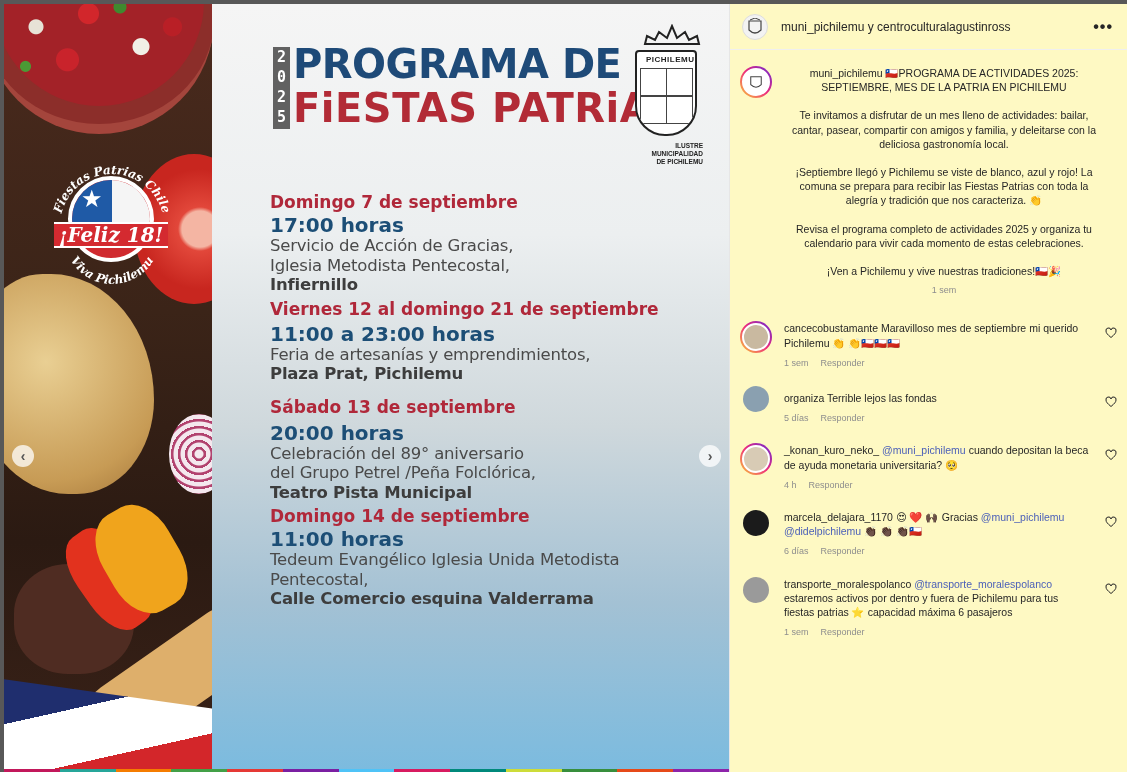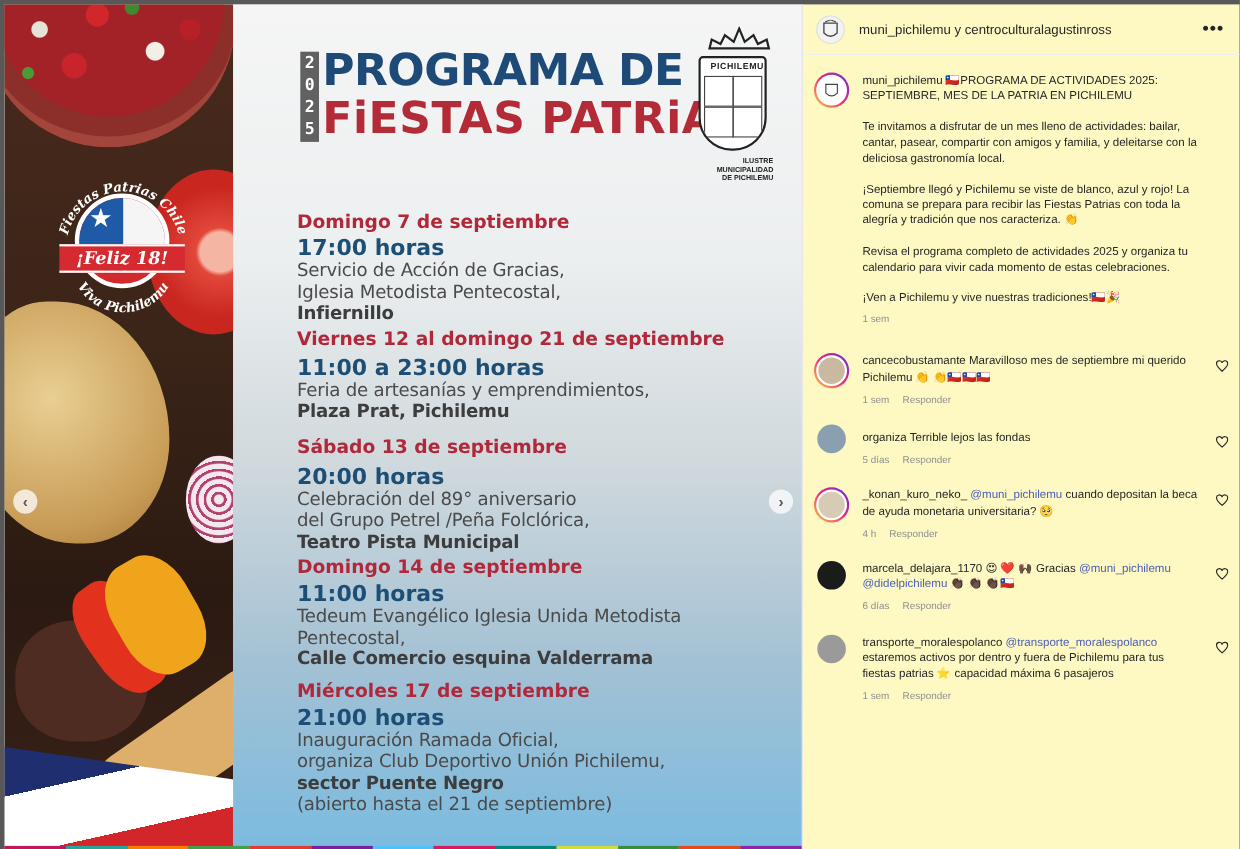--- a/index.html
+++ b/index.html
@@ -60,21 +60,21 @@
     position: absolute; left: 22px; top: 22px; width: 86px; height: 86px; border-radius: 50%;
     border: 4px solid #fff; overflow: hidden; background: #d02a2f;
   }
   .badge .circle .blue { position: absolute; left: 0; top: 0; width: 40px; height: 42px; background: #1f5aa6; }
   .badge .circle .white { position: absolute; left: 40px; top: 0; right: 0; height: 42px; background: #f5f5f5; }
   .badge .circle .star { position: absolute; left: 9px; top: 7px; color: #fff; font-size: 24px; line-height: 1; }
   .badge .ribbon {
     position: absolute; left: 8px; top: 68px; width: 114px; height: 26px; background: #d42a30;
     border-top: 2px solid #fff; border-bottom: 2px solid #fff;
     color: #fff; font-family: "DejaVu Serif", serif; font-style: italic; font-weight: bold;
-    font-size: 16px; text-align: center; line-height: 22px;
+    font-size: 20px; text-align: center; line-height: 22px;
   }
 
   .nav-prev, .nav-next {
     position: absolute; width: 22px; height: 22px; border-radius: 50%;
     background: rgba(255,255,255,0.75); color: #555; font-size: 14px; font-weight: bold;
     display: flex; align-items: center; justify-content: center; cursor: pointer;
   }
   .nav-prev { left: 8px; top: 441px; }
   .nav-next { left: 695px; top: 441px; }
 
@@ -150,21 +150,21 @@
   }
   .avatar.story { background: linear-gradient(45deg, #f9ce34, #ee2a7b, #6228d7); padding: 2px; }
   .avatar .inner {
     width: 100%; height: 100%; border-radius: 50%; background: #fff; border: 2px solid #fff;
     display: flex; align-items: center; justify-content: center; overflow: hidden;
   }
   .head-avatar { width: 26px; height: 26px; border: 1px solid #ddd; }
   .head-title { margin-left: 13px; font-size: 12px; color: #262626; flex: 1; }
   .more-btn { font-size: 16px; color: #262626; letter-spacing: 1px; cursor: pointer; font-weight: bold; }
 
-  .caption-block { display: flex; padding: 16px 14px 0 10px; }
+  .caption-block { display: flex; padding: 16px 14px 0 10px; text-align: center; }
   .caption-avatar { width: 32px; height: 32px; }
   .caption-text { margin-left: 12px; font-size: 10.5px; color: #262626; line-height: 14.2px; width: 320px; }
   .caption-text .user { font-weight: normal; }
   .caption-text p { margin: 0 0 14px 0; }
   .caption-text p.first { margin-bottom: 14px; }
   .meta { font-size: 9px; color: #8e8e8e; margin-top: -9px; }
 
   .comment { display: flex; padding: 0 14px 0 10px; position: relative; }
   .c-avatar { width: 32px; height: 32px; }
   .c-body { margin-left: 12px; width: 305px; font-size: 10.5px; color: #262626; line-height: 14.2px; }
@@ -260,28 +260,20 @@
         <div class="ev-desc">Celebración del 89° aniversario
 del Grupo Petrel /Peña Folclórica,</div>
         <div class="ev-place">Teatro Pista Municipal</div>
       </div>
       <div class="event">
         <div class="ev-date">Domingo 14 de septiembre</div>
         <div class="ev-time">11:00 horas</div>
         <div class="ev-desc">Tedeum Evangélico Iglesia Unida Metodista
 Pentecostal,</div>
         <div class="ev-place">Calle Comercio esquina Valderrama</div>
-      </div>
-      <div class="event" style="margin-top:10px">
-        <div class="ev-date">Miércoles 17 de septiembre</div>
-        <div class="ev-time">21:00 horas</div>
-        <div class="ev-desc">Inauguración Ramada Oficial,
-organiza Club Deportivo Unión Pichilemu,</div>
-        <div class="ev-place">sector Puente Negro</div>
-        <div class="ev-note">(abierto hasta el 21 de septiembre)</div>
       </div>
     </div>
   </div>
 
   <div class="color-strip" id="strip">
       <span style="background: rgb(194, 24, 91);"></span>
       <span style="background: rgb(38, 166, 154);"></span>
       <span style="background: rgb(245, 124, 0);"></span>
       <span style="background: rgb(67, 160, 71);"></span>
       <span style="background: rgb(229, 57, 53);"></span>

